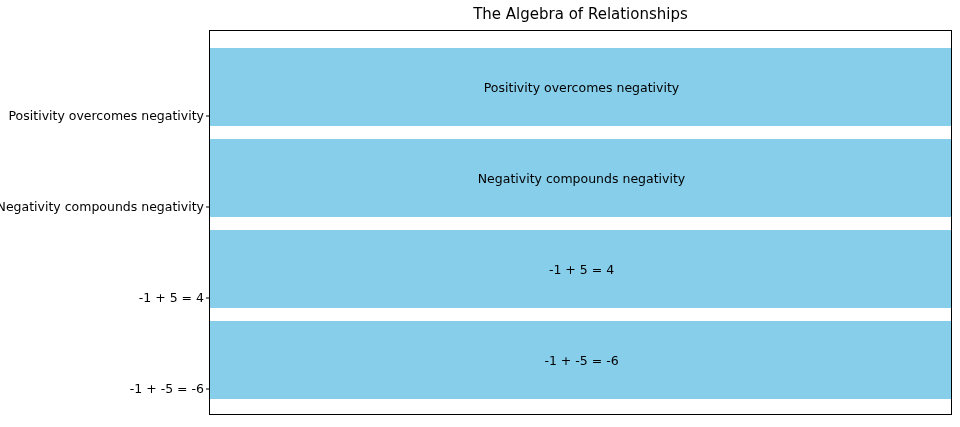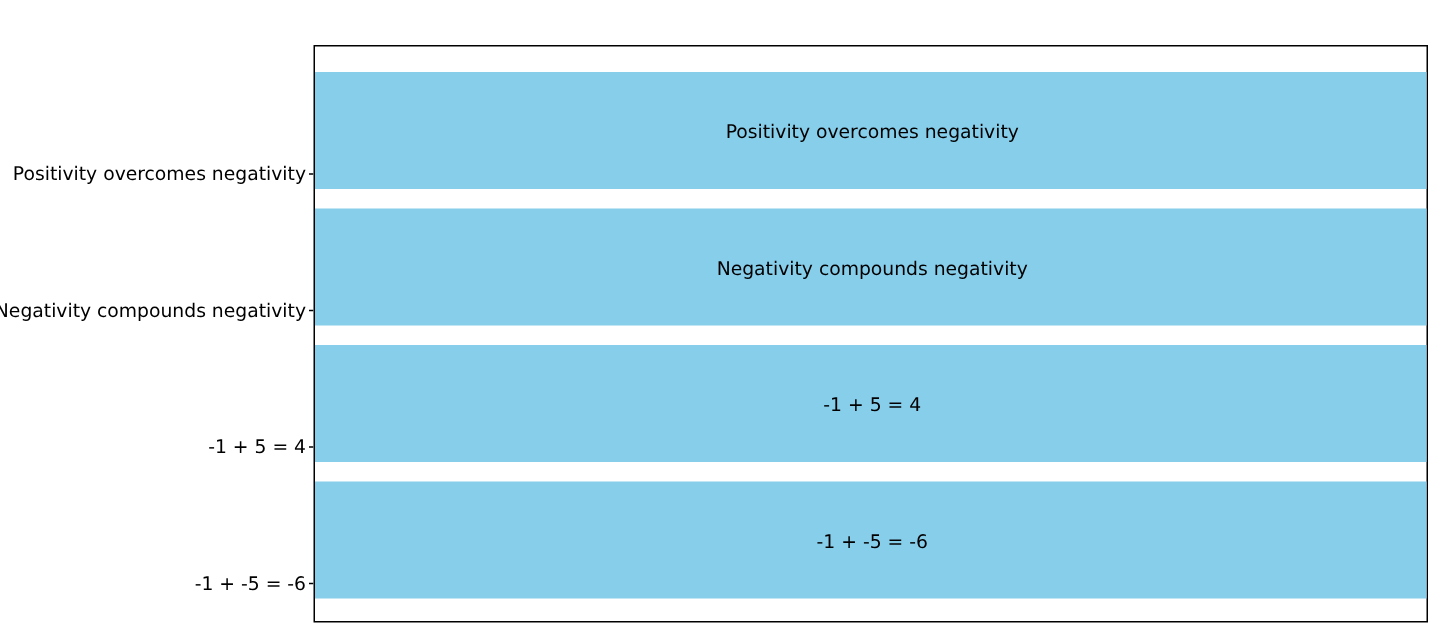--- a/index.html
+++ b/index.html
@@ -82,20 +82,21 @@
     height: 0;
     border-top: 1.3px solid #000000;
     transform: translateY(-50%);
   }
 </style>
 </head>
 <body>
 
 <div id="figure">
 
+  <div id="chart-title">The Algebra of Relationships</div>
 
   <div class="ytick-mark" style="top:116px;"></div>
   <div class="ytick-mark" style="top:207px;"></div>
   <div class="ytick-mark" style="top:298px;"></div>
   <div class="ytick-mark" style="top:389px;"></div>
 
   <div class="ytick-label" style="top:116px;">Positivity overcomes negativity</div>
   <div class="ytick-label" style="top:207px;">Negativity compounds negativity</div>
   <div class="ytick-label" style="top:298px;">-1 + 5 = 4</div>
   <div class="ytick-label" style="top:389px;">-1 + -5 = -6</div>

